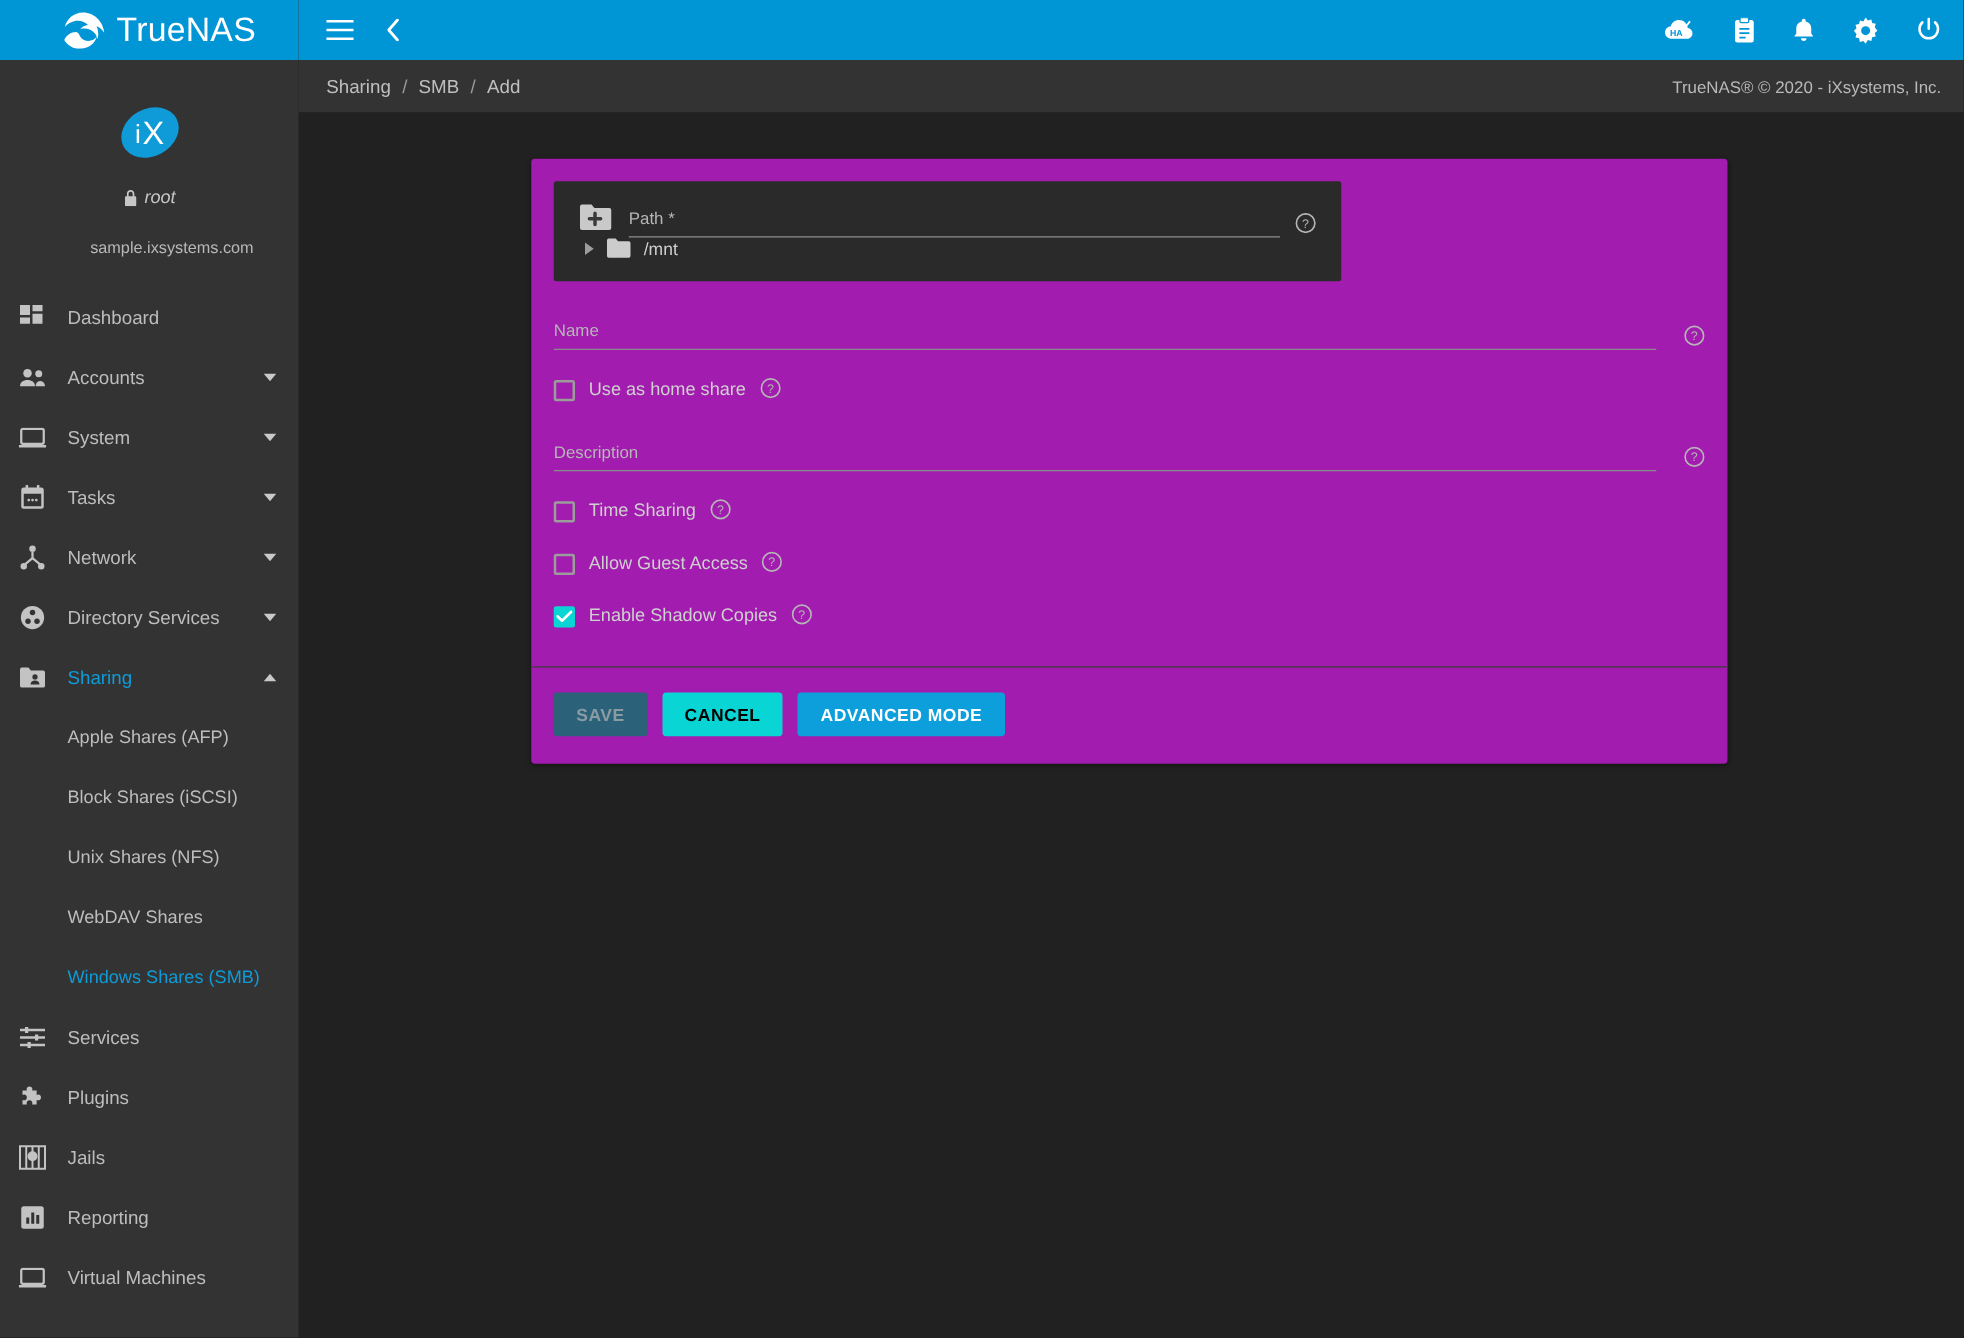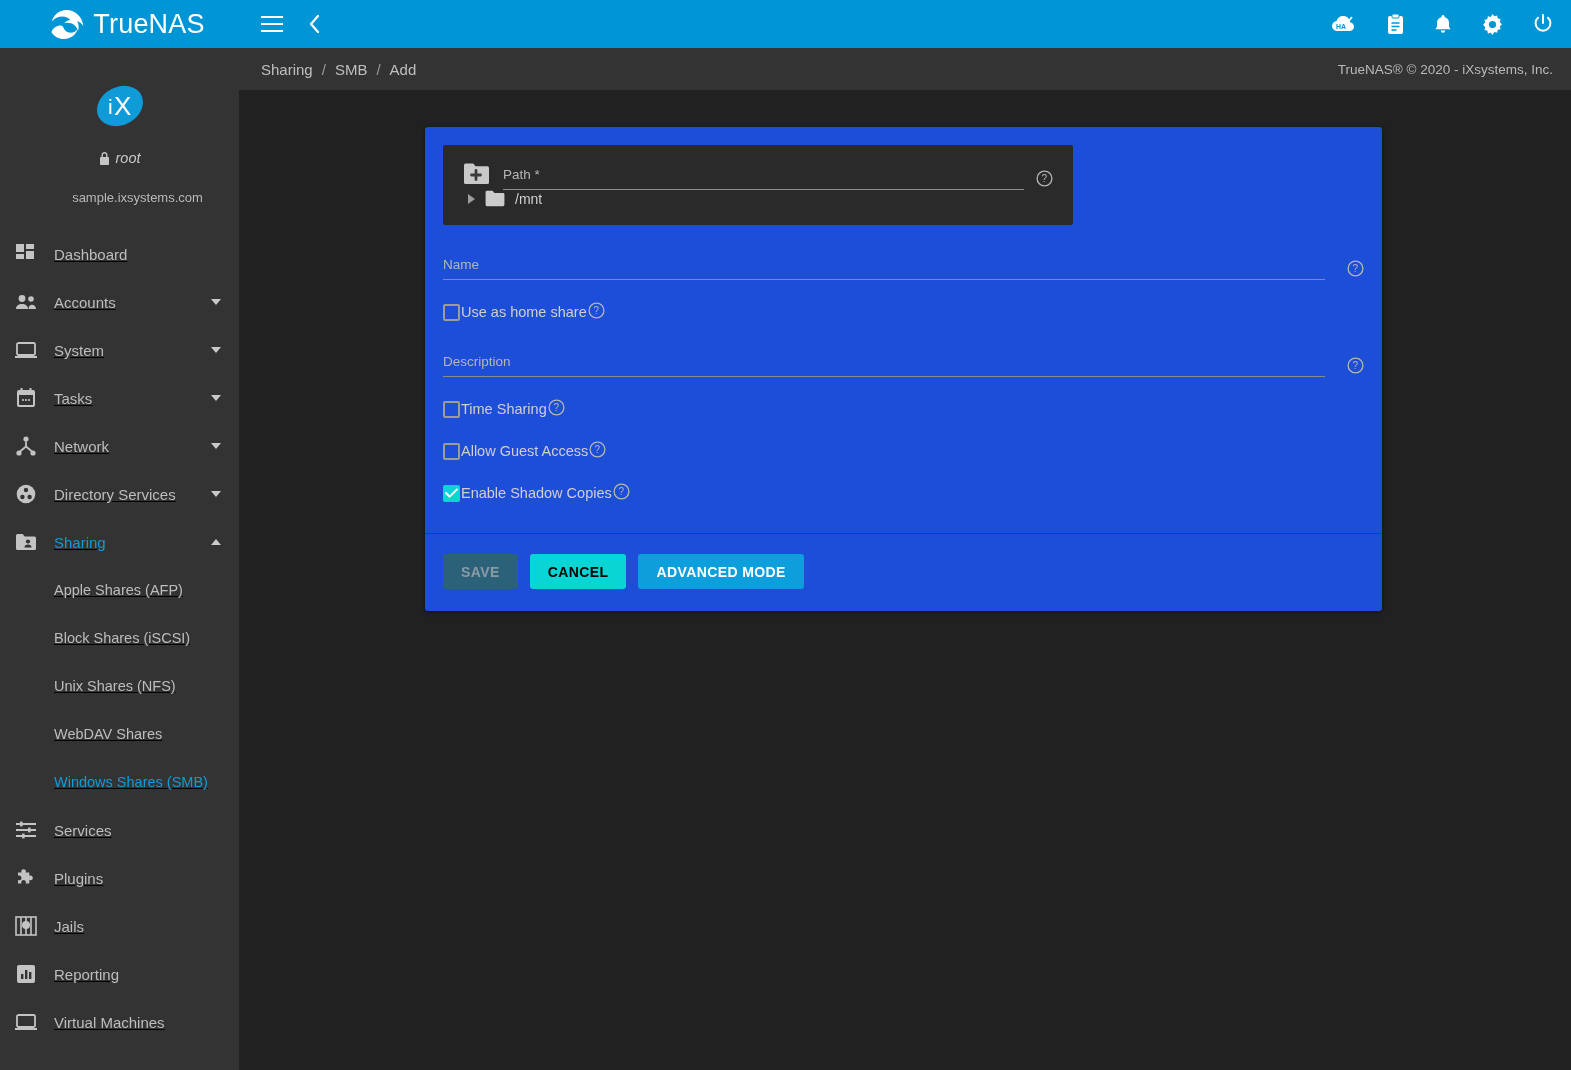--- a/index.html
+++ b/index.html
@@ -31,21 +31,21 @@
 
   .profile { padding-top: 33px; text-align: center; }
   .ix-logo { width: 52px; height: 50px; margin: 0 auto; display: block; }
   .profile-user {
     margin-top: 19px; color: #c6c6c6; font-size: 14.5px;
     display: flex; align-items: center; justify-content: center; gap: 6px; font-style: italic;
   }
   .lock-ico { width: 11px; height: 13px; display: block; }
   .profile-host { margin-top: 24px; color: #b8b8b8; font-size: 13px; padding-left: 36px; }
 
-  .nav { margin-top: 25px; text-decoration: underline; }
+  .nav { margin-top: 25px; }
   .nav-item {
     height: 48px; display: flex; align-items: center;
     padding: 0 18px 0 14px; gap: 16px; cursor: pointer;
     color: #bdbdbd; font-size: 15px; white-space: nowrap;
   }
   .nav-item .ico { width: 24px; height: 24px; flex: none;
                    display: flex; align-items: center; justify-content: center; }
   .nav-item .label { flex: 1; }
   .nav-item.active .label { color: #0f9bd7; }
   .nav-sub {
@@ -74,21 +74,21 @@
   }
   .crumbs { display: flex; align-items: center; gap: 9px;
             color: #bfbfbf; font-size: 15px; }
   .crumb-sep { color: #9a9a9a; }
   .copyright { margin-left: auto; color: #b9b9b9; font-size: 13.5px; }
 
   .content { flex: 1; background: #212121; padding: 37px 0 0 186px; }
 
   
   .card {
-    width: 957px; background: #1d4ed8; border-radius: 3px;
+    width: 957px; background: #a21caf; border-radius: 3px;
     box-shadow: 0 1px 4px rgba(0,0,0,.45);
   }
   .card-body { padding: 18px 18px 30px 18px; }
 
   .pathbox {
     background: #2a2a2a; width: 630px; border-radius: 2px;
     padding: 17px 20px 18px 20px;
   }
   .path-row { display: flex; align-items: flex-end; gap: 12px; }
   .folder-add { width: 28px; height: 24px; flex: none; margin-bottom: 4px; }
@@ -105,21 +105,21 @@
     color: #cfcfcf; font-size: 14px; cursor: pointer;
   }
   .tree-arrow { width: 0; height: 0; margin-left: 5px;
     border-top: 5px solid transparent; border-bottom: 5px solid transparent;
     border-left: 7px solid #9d9d9d; }
   .folder-ico { width: 20px; height: 17px; flex: none; }
 
   .form-field { margin-top: 32px; display: flex; align-items: flex-end; gap: 22px; }
   .form-field .field-line { background: #8a8a8a; }
 
-  .cb-row { display: flex; align-items: center; gap: 1px; margin-top: 22px; }
+  .cb-row { display: flex; align-items: center; gap: 11px; margin-top: 22px; }
   .cbox {
     width: 17px; height: 17px; border: 2px solid #9c9c9c; border-radius: 2px;
     flex: none; cursor: pointer; background: transparent;
   }
   .cbox.checked {
     background: #0ad5d5; border-color: #0ad5d5;
     display: flex; align-items: center; justify-content: center;
   }
   .cb-label { color: #cfcfcf; font-size: 14.5px; }
 

